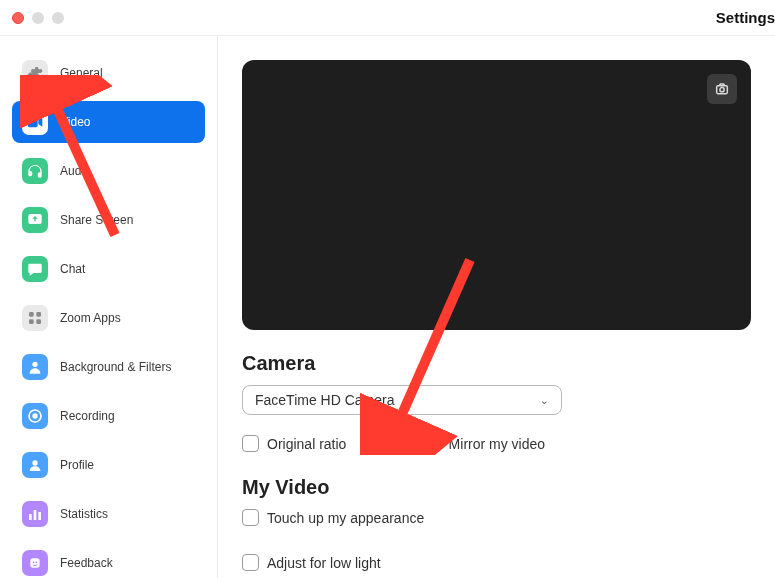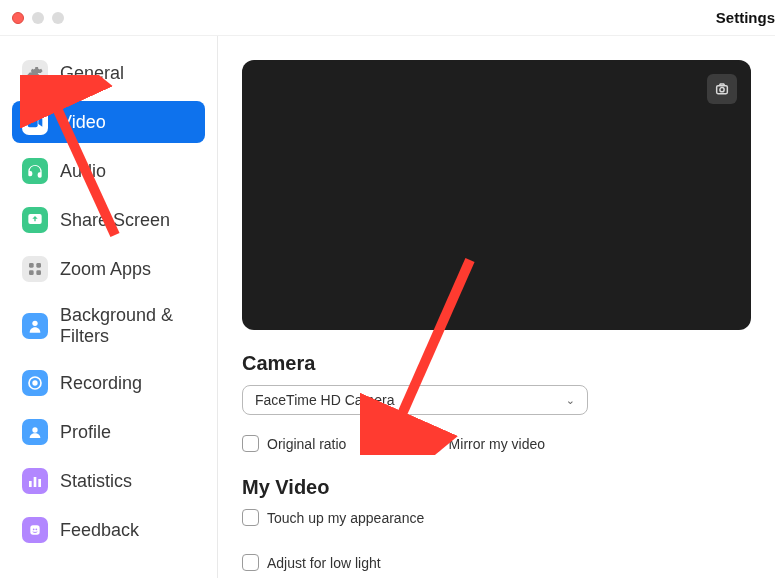--- a/index.html
+++ b/index.html
@@ -7,27 +7,27 @@
     .titlebar { height: 36px; display: flex; align-items: center; justify-content: flex-end; position: relative; border-bottom: 1px solid #f0f0f0; }
     .traffic { position: absolute; left: 12px; top: 12px; display: flex; gap: 8px; }
     .traffic .dot { width: 12px; height: 12px; border-radius: 50%; background: #dcdcdc; }
     .traffic .dot.r { background: #ff5f57; border: 0.5px solid #e04940; }
     .title { font-weight: 700; font-size: 15px; color: #111; }
     .layout { display: flex; height: calc(100% - 36px); }
     .sidebar { width: 218px; border-right: 1px solid #e9e9e9; padding: 16px 12px; }
     .side-item { display: flex; align-items: center; gap: 12px; padding: 8px 10px; border-radius: 8px; cursor: pointer; margin-bottom: 7px; }
     .side-item.active { background: #0e72ed; color: #fff; }
     .side-ico { width: 26px; height: 26px; border-radius: 7px; display: flex; align-items: center; justify-content: center; flex-shrink: 0; }
-    .side-label { font-size: 18px; color: #3a3a3a; }
+    .side-label { font-size: 12px; color: #3a3a3a; }
     .side-item.active .side-label { color: #fff; }
     .main { flex: 1; padding: 24px 24px 0 24px; overflow: hidden; position: relative; }
     .preview { background: #1e1e1e; border-radius: 12px; height: 270px; position: relative; }
     .preview-action { position: absolute; top: 14px; right: 14px; width: 30px; height: 30px; border-radius: 6px; background: #3c3c3c; display: flex; align-items: center; justify-content: center; cursor: pointer; }
     .section-label { font-weight: 700; font-size: 20px; margin-top: 22px; color: #222; }
-    .camera-select { display: flex; align-items: center; justify-content: space-between; border: 1px solid #b9b9b9; border-radius: 8px; padding: 6px 12px; margin-top: 10px; width: 346px; font-size: 14px; cursor: pointer; color: #333; }
+    .camera-select { display: flex; align-items: center; justify-content: space-between; border: 1px solid #b9b9b9; border-radius: 8px; padding: 6px 12px; margin-top: 10px; width: 320px; font-size: 14px; cursor: pointer; color: #333; }
     .chev { font-size: 11px; color: #666; }
     .chk-row { display: flex; align-items: center; gap: 16px; margin-top: 20px; }
     .chk { display: flex; align-items: center; gap: 8px; font-size: 14px; color: #333; }
     .box { width: 17px; height: 17px; border: 1.5px solid #9b9b9b; border-radius: 4px; display: flex; align-items: center; justify-content: center; flex-shrink: 0; cursor: pointer; }
     .box.on { background: #0e72ed; border-color: #0e72ed; }
     .check { color: #fff; font-size: 11px; font-weight: 900; }
     .sub-list { margin-top: 10px; display: flex; flex-direction: column; gap: 28px; padding-bottom: 10px; }
     .hr { border-top: 1px solid #e2e2e2; margin-top: 22px; margin-bottom: 14px; }
     .arrow { position: absolute; pointer-events: none; }
     .arrow.a1 { left: 20px; top: 75px; width: 120px; height: 170px; }
@@ -79,20 +79,28 @@
     <div class="side-item">
       <div class="side-ico" style="background:#3cc98a">
         <svg width="16" height="16" viewBox="0 0 24 24" fill="#ffffff">
             <rect x="2" y="3" width="20" height="15" rx="3"></rect>
             <path d="M12 6l4 4h-3v4h-2v-4H8l4-4z" fill="#3cc98a"></path>
           </svg>
       </div>
       <span class="side-label">Share Screen</span>
     </div>
 
+    <div class="side-item">
+      <div class="side-ico" style="background:#3cc98a">
+        <svg width="16" height="16" viewBox="0 0 24 24" fill="#ffffff">
+            <path d="M4 4h16a2 2 0 012 2v10a2 2 0 01-2 2H10l-6 4v-4a2 2 0 01-2-2V6a2 2 0 012-2z"></path>
+          </svg>
+      </div>
+      <span class="side-label">Chat</span>
+    </div>
 
     <div class="side-item">
       <div class="side-ico" style="background:#e9e9e9">
         <svg width="16" height="16" viewBox="0 0 24 24" fill="#8a8a8a">
             <rect x="3" y="3" width="7" height="7" rx="2"></rect>
             <rect x="14" y="3" width="7" height="7" rx="2"></rect>
             <rect x="3" y="14" width="7" height="7" rx="2"></rect>
             <rect x="14" y="14" width="7" height="7" rx="2"></rect>
           </svg>
       </div>

